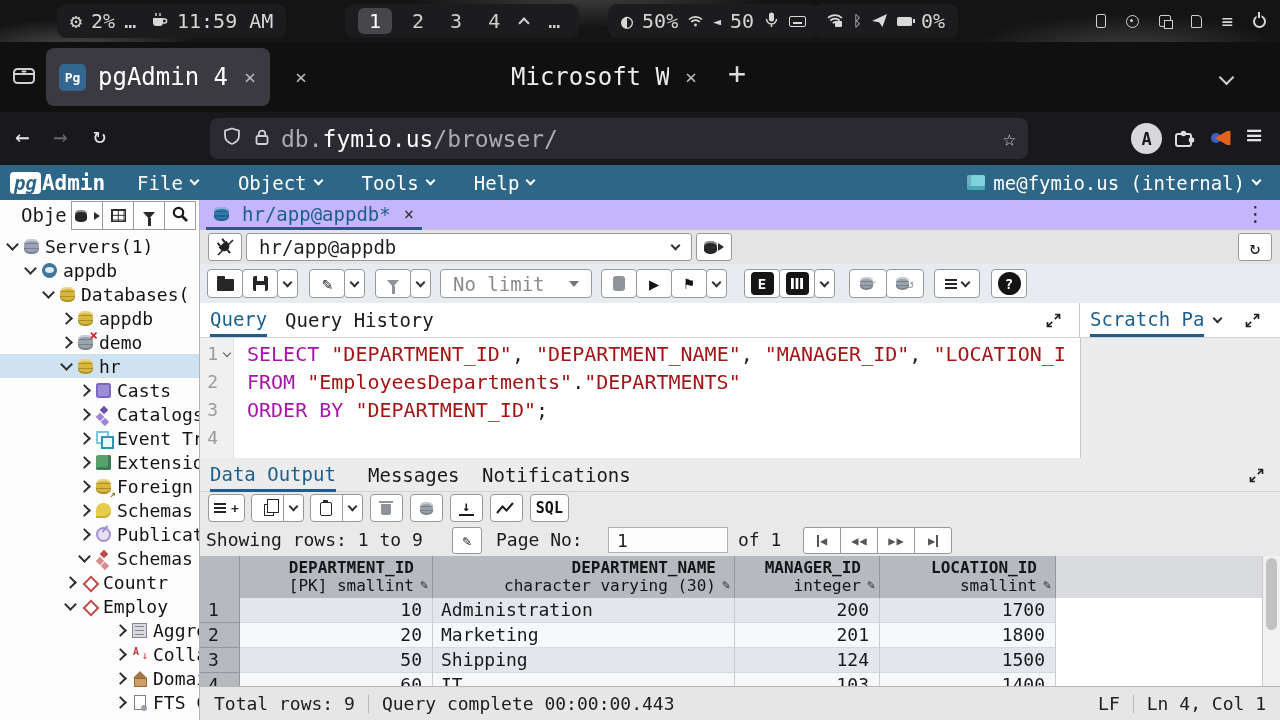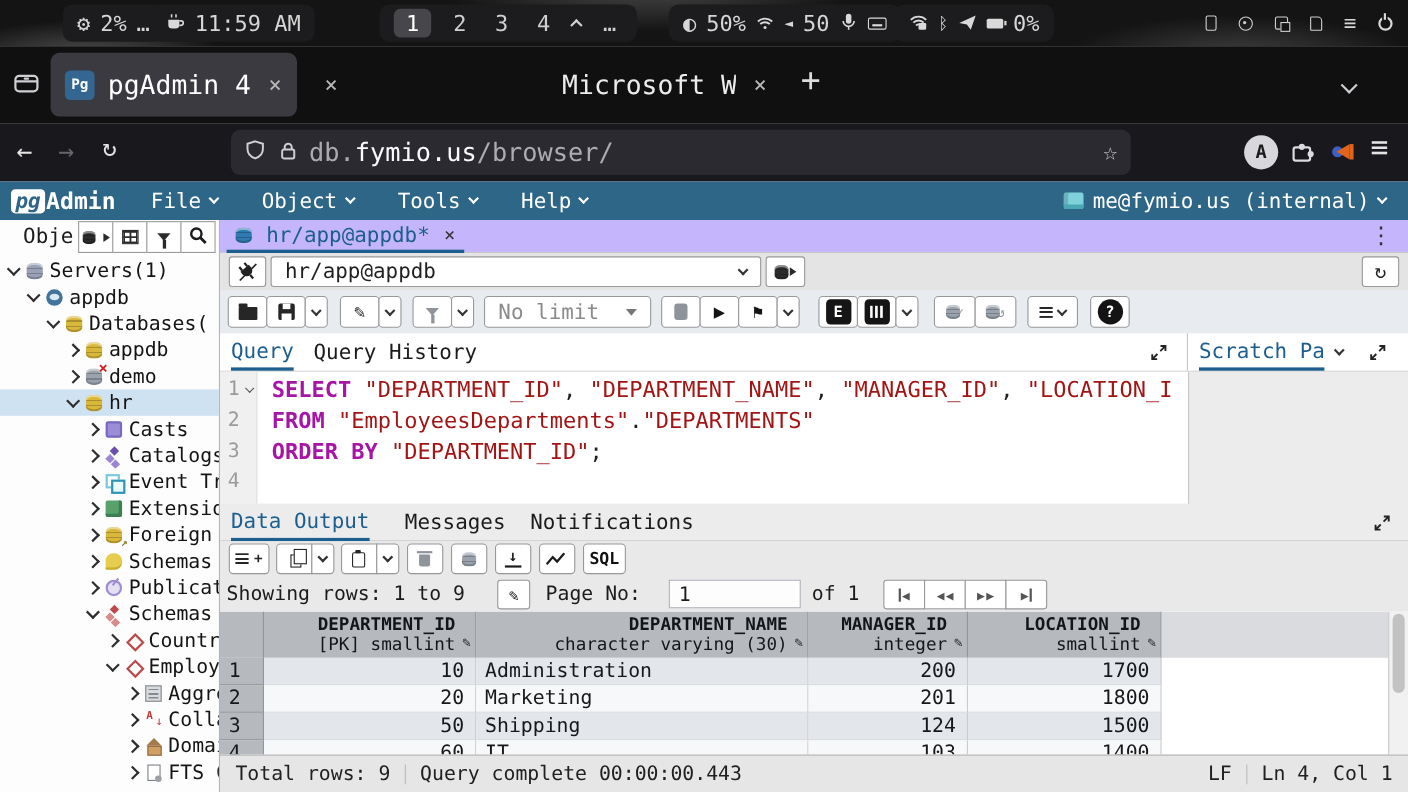--- a/index.html
+++ b/index.html
@@ -69,21 +69,21 @@
   .oetitle { position: absolute; left: 21px; top: 4px; font-size: 19px; color: #1b1b1b; }
   .sbtns { position: absolute; right: 3px; top: 1px; display: flex; }
   .sbtn { width: 32px; height: 29px; background: #fff; border: 1px solid #9b9b9b; margin-left: -1px; display: flex; align-items: center; justify-content: center; }
   .tree { position: absolute; left: 0; right: 0; top: 34px; }
   .trow { height: 24px; display: flex; align-items: center; font-size: 18px; color: #141414; white-space: nowrap; overflow: hidden; }
   .trow.sel { background: #cfe2f1; }
   .exp { width: 9px; height: 9px; flex: none; margin-right: 7px; border-right: 2.2px solid #2e2e2e; border-bottom: 2.2px solid #2e2e2e; }
   .exp.down { transform: rotate(45deg); margin-top: -4px; }
   .exp.right { transform: rotate(-45deg); }
   .lvl0 { padding-left: 8px; } .lvl1 { padding-left: 26px; } .lvl2 { padding-left: 44px; }
-  .lvl3 { padding-left: 62px; } .lvl4 { padding-left: 80px; } .lvl5 { padding-left: 98px; } .lvl6 { padding-left: 116px; }
+  .lvl3 { padding-left: 62px; } .lvl4 { padding-left: 80px; } .lvl5 { padding-left: 66px; } .lvl6 { padding-left: 116px; }
   .tic { width: 15px; height: 15px; flex: none; margin-right: 6px; position: relative; display: inline-block; }
   .cyl { border-radius: 45% / 30%;
     background-image: linear-gradient(transparent 28%, rgba(0,0,0,.22) 28%, rgba(0,0,0,.22) 36%, transparent 36%, transparent 60%, rgba(0,0,0,.22) 60%, rgba(0,0,0,.22) 68%, transparent 68%);
     box-shadow: inset 0 2px 0 rgba(255,255,255,.45), inset 0 -2px 0 rgba(0,0,0,.2); }
   .c-y { background-color: #d9b73a; } .c-g { background-color: #9aa3ad; }
   .c-b { background-color: #2f7ab1; } .c-srv { background-color: #9aa0b5; } .c-dk { background-color: #2b2b2b; }
   .dbx::after { content: "×"; position: absolute; right: -5px; top: -8px; color: #cf1f1f; font-weight: bold; font-size: 14px; }
   .ic-pg { border-radius: 50%; background: #41759c; }
   .ic-pg::after { content: ""; position: absolute; left: 3px; top: 4px; width: 9px; height: 6px; border-radius: 50%; background: #dce9f2; }
   .ic-casts { background: #9c8ed6; border-radius: 3px; box-shadow: inset 0 0 0 2px #7a68c0; }
@@ -151,21 +151,21 @@
   .edtabs { position: absolute; left: 0; top: 103px; width: 1080px; height: 35px; background: #ffffff; border-bottom: 1px solid #d2d2d2; }
   .etab { position: absolute; top: 0; height: 34px; display: flex; align-items: center; font-size: 19px; color: #1b1b1b; }
   .etab.act { color: #1c5e8e; border-bottom: 3px solid #1c5e8e; }
   .vdivider { position: absolute; top: 0; bottom: 0; width: 1px; background: #c6c6c6; }
   .editor { position: absolute; left: 0; top: 138px; width: 880px; height: 120px; background: #fff; }
   .gutter { position: absolute; left: 0; top: 0; bottom: 0; width: 34px; background: #f0f0f0; border-right: 1px solid #e0e0e0; padding-top: 2px; }
   .gln { height: 28px; line-height: 28px; font-size: 18px; color: #9a9a9a; text-align: right; padding-right: 15px; position: relative; }
   .fold { position: absolute; right: 3px; top: 10px; width: 6px; height: 6px; border-right: 1.7px solid #555; border-bottom: 1.7px solid #555; transform: rotate(45deg); }
   .code { position: absolute; left: 35px; right: 0; top: 0; bottom: 0; overflow: hidden; padding: 2px 0 0 12px; }
   .cl { height: 28px; line-height: 28px; font-size: 20px; white-space: pre; }
-  .kw { color: #a615a6; font-weight: bold; } .str { color: #a31515; } .pl { color: #1f1f1f; }
+  .kw { color: #a615a6; font-weight: normal; } .str { color: #a31515; } .pl { color: #1f1f1f; }
   .scratch { position: absolute; left: 880px; top: 138px; width: 200px; height: 120px; background: #ececec; border-left: 1px solid #c6c6c6; }
 
   
   .outtabs { position: absolute; left: 0; top: 258px; width: 1080px; height: 34px; background: #ececec; border-bottom: 1px solid #d2d2d2; }
   .outtoolbar { position: absolute; left: 0; top: 292px; width: 1080px; height: 33px; background: #e9e9e9; }
   .obg { position: absolute; left: 8px; top: 2px; display: flex; gap: 7px; }
   .ob { height: 28px; min-width: 33px; background: #fff; border: 1px solid #97989c; border-radius: 4px; display: flex; align-items: center; justify-content: center; gap: 3px; padding: 0 5px; }
   .obpair { display: flex; } .obpair .ob { margin-left: -1px; border-radius: 0 4px 4px 0; } .obpair .ob:first-child { border-radius: 4px 0 0 4px; }
   .i-copy { width: 10px; height: 12px; border: 1.8px solid #262626; background: #fff; position: relative; margin: 4px 0 0 4px; }
   .i-copy::before { content: ""; position: absolute; left: 2px; top: -6px; width: 10px; height: 12px; border: 1.8px solid #262626; background: #fff; }

